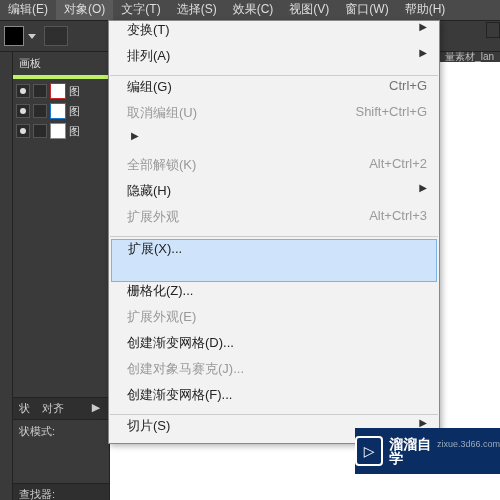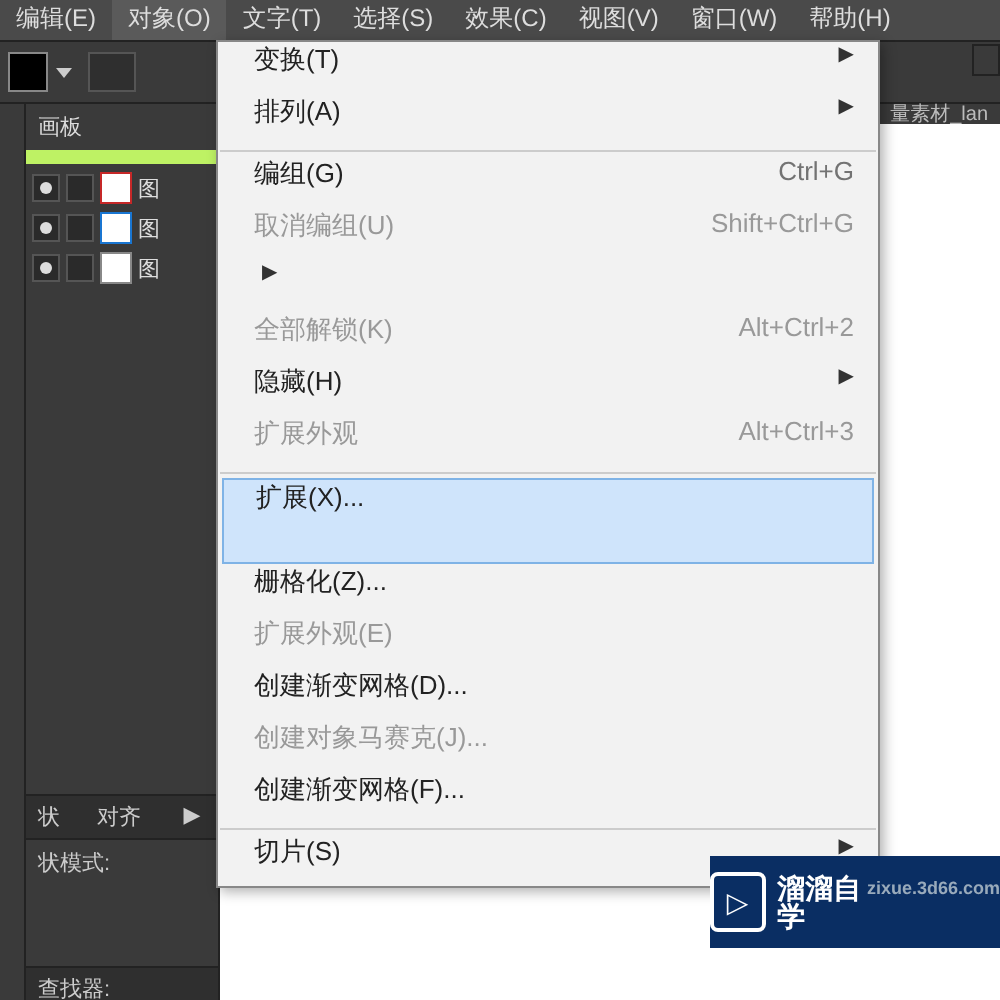--- a/index.html
+++ b/index.html
@@ -5,50 +5,50 @@
 html,body{margin:0;padding:0;width:500px;height:500px;background:#4a4a4a;font-family:"Microsoft YaHei",sans-serif;font-size:12px;color:#ccc;overflow:hidden}
 .menubar{display:flex;background:#4a4a4a;height:20px;align-items:flex-end;gap:0;padding-left:0}
 .menubar .mitem{padding:2px 8px;color:#ddd;font-size:12px;cursor:default}
 .menubar .mitem.active{background:#5a5a5a}
 .toolbar{display:flex;background:#3a3a3a;height:26px;align-items:center;padding:2px 4px;gap:2px;border-top:1px solid #222;border-bottom:1px solid #222}
 .colorchip{width:18px;height:18px;background:#000;border:1px solid #888}
 .tri{width:0;height:0;border-left:4px solid transparent;border-right:4px solid transparent;border-top:5px solid #ccc;margin-left:2px}
 .panels-row{display:flex;height:454px}
 .leftgutter{width:12px;background:#3a3a3a;border-right:1px solid #222}
 .leftpanel{width:96px;background:#3a3a3a;border-right:1px solid #222;display:flex;flex-direction:column}
-.panel-title{padding:4px 6px;color:#ddd;font-size:11px;border-bottom:7px solid #bef264}
+.panel-title{padding:4px 6px;color:#ddd;font-size:11px;border-bottom:4px solid #bef264}
 .layers{padding:2px 0}
 .layer{display:flex;align-items:center;height:20px;gap:3px;padding:0 3px}
 .layer .vis{width:12px;height:12px;background:#2a2a2a;border:1px solid #555;display:flex;align-items:center;justify-content:center}
 .layer .vis::after{content:"";width:6px;height:6px;background:#ddd;border-radius:50%}
 .layer .sel{width:12px;height:12px;background:#2a2a2a;border:1px solid #555}
 .layer .thumb{width:14px;height:14px;background:#fff;border:1px solid #888}
 .layer .thumb.red{border-color:#c62828}
 .layer .thumb.blue{border-color:#1976d2}
 .layer .lname{color:#ddd;font-size:11px}
 .bottompanels{margin-top:auto}
 .tabrow{display:flex;background:#2f2f2f;border-top:1px solid #222;border-bottom:1px solid #222}
 .tab{padding:3px 6px;color:#ccc;font-size:11px}
-.tab.big{flex:1;text-align:center}
+.tab.big{flex:1;}
 .tab.arrow{width:14px;text-align:center}
 .label-row{display:flex;align-items:center;padding:4px 6px;font-size:11px;color:#ccc}
 .canvas{flex:1;background:#fff;position:relative}
 .tabbar{position:absolute;top:0;left:0;right:0;height:10px;background:#3a3a3a;display:flex;align-items:center;justify-content:flex-end;padding:0 6px;color:#bbb;font-size:10px}
 .dropdown{position:absolute;left:108px;top:20px;width:330px;background:#f2f2f2;border:1px solid #888;box-shadow:2px 2px 6px rgba(0,0,0,0.3);font-family:"Microsoft YaHei","SimSun",sans-serif}
 .dd-item{display:flex;align-items:flex-start;height:26px;padding:0 12px 0 18px;color:#222;font-size:13px;cursor:default}
 .dd-item .lbl{flex:1}
 .dd-item .sc{color:#737373;font-size:13px}
 .dd-item .arr{color:#333;font-size:10px;margin-left:4px}
 .dd-item.disabled .lbl,.dd-item.disabled .sc{color:#999}
 .dd-item.highlight{background:#cfe4fb;border:1px solid #7fb3e6;height:24px;margin:0 2px;padding:0 10px 17px 16px}
 .dd-sep{height:1px;background:#ccc;margin:2px 1px}
 .watermark{position:absolute;right:0;bottom:26px;width:145px;height:46px;background:#0a2e63;display:flex;align-items:center;justify-content:center;gap:6px}
 .watermark .logo{width:26px;height:26px;border:2px solid #fff;border-radius:4px;display:flex;align-items:center;justify-content:center;color:#fff;font-size:14px}
 .watermark .txt{display:flex;flex-direction:row;color:#fff;font-size:14px;font-weight:bold;line-height:14px}
-.watermark .sub{font-size:9px;color:#9ab;font-weight:bold}
+.watermark .sub{font-size:9px;color:#9ab;font-weight:normal}
 .rightstrip{position:absolute;top:22px;right:0;width:12px;height:14px;background:#3a3a3a;border:1px solid #222}
 </style>
 </head>
 <body>
 
 <div class="menubar">
   <div class="mitem">编辑(E)</div>
   <div class="mitem active">对象(O)</div>
   <div class="mitem">文字(T)</div>
   <div class="mitem">选择(S)</div>

